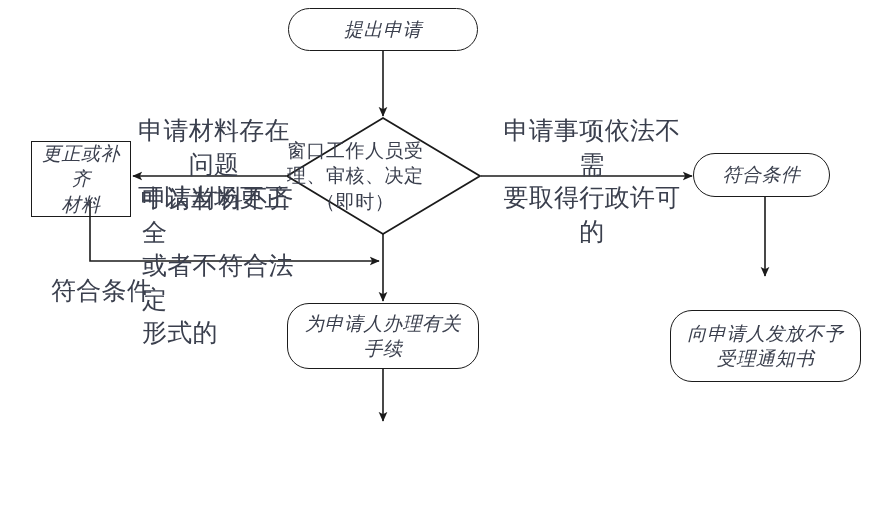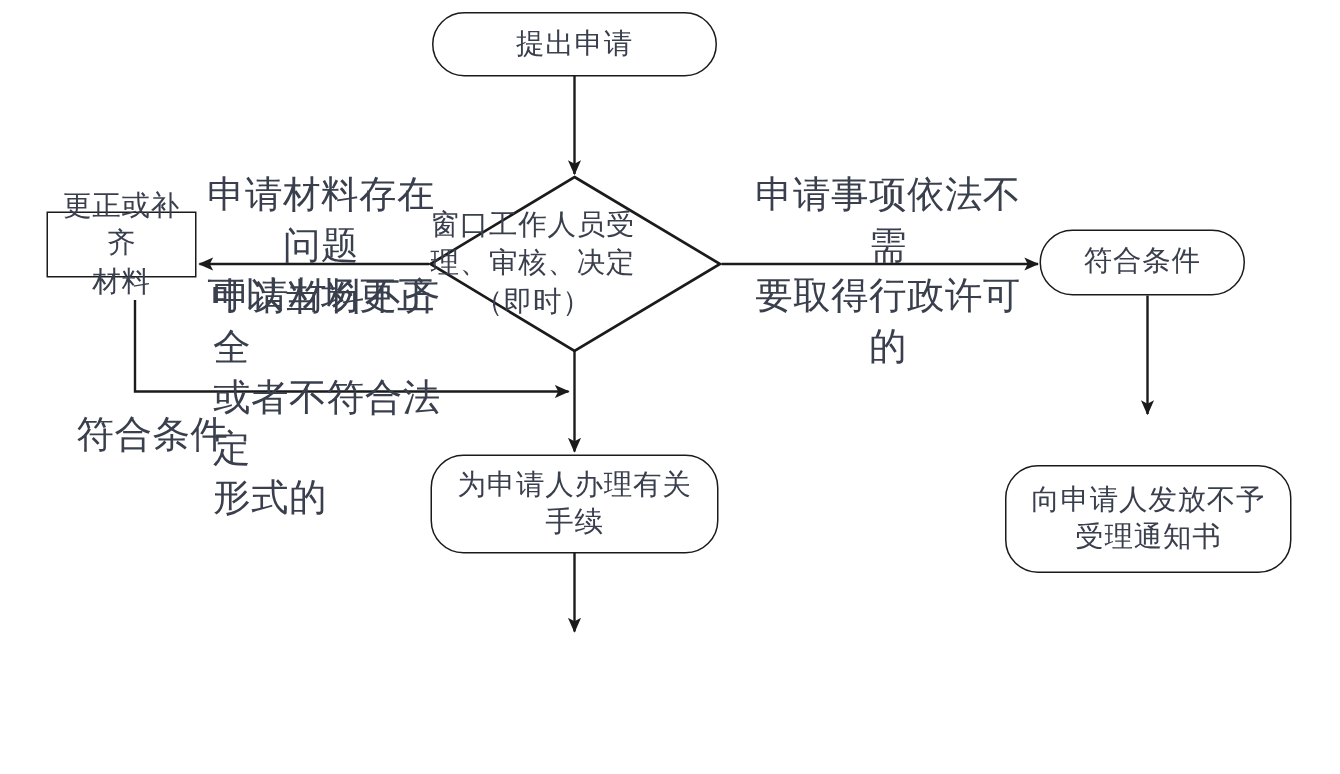--- a/index.html
+++ b/index.html
@@ -32,21 +32,21 @@
     display: flex;
     align-items: center;
     justify-content: center;
     text-align: center;
     line-height: 1.32;
     font-size: 19px;
     letter-spacing: 0.5px;
   }
   .node.rounded { border-radius: 22px; }
   .node.sharp { border-radius: 0; }
-  .node-text { display: block; padding: 0 6px; }
+  .node-text { display: block; padding: 0 6px; font-style: italic; }
   .diamond-wrap {
     position: absolute;
     display: flex;
     align-items: center;
     justify-content: flex-start;
   }
   .diamond-label {
     position: relative;
     z-index: 2;
     color: #3a3f4d;
@@ -99,21 +99,21 @@
   <div class="node rounded" style="left:288px; top:8px; width:190px; height:43px;">
     <span class="node-text">提出申请</span>
   </div>
 
   <div class="diamond-wrap" style="left:287px; top:118px; width:194px; height:116px;">
     <span class="diamond-label">窗口工作人员受
 理、审核、决定
 （即时）</span>
   </div>
 
-  <div class="node sharp" style="left:31px; top:141px; width:100px; height:44px;">
+  <div class="node sharp" style="left:31px; top:141px; width:100px; height:76px;">
     <span class="node-text" style="white-space: pre-line;">更正或补齐
 材料</span>
   </div>
 
   <div class="node rounded" style="left:693px; top:153px; width:137px; height:44px;">
     <span class="node-text">符合条件</span>
   </div>
 
   <div class="node rounded" style="left:670px; top:277px; width:191px; height:72px;margin-top:33px;">
     <span class="node-text" style="white-space: pre-line;">向申请人发放不予

